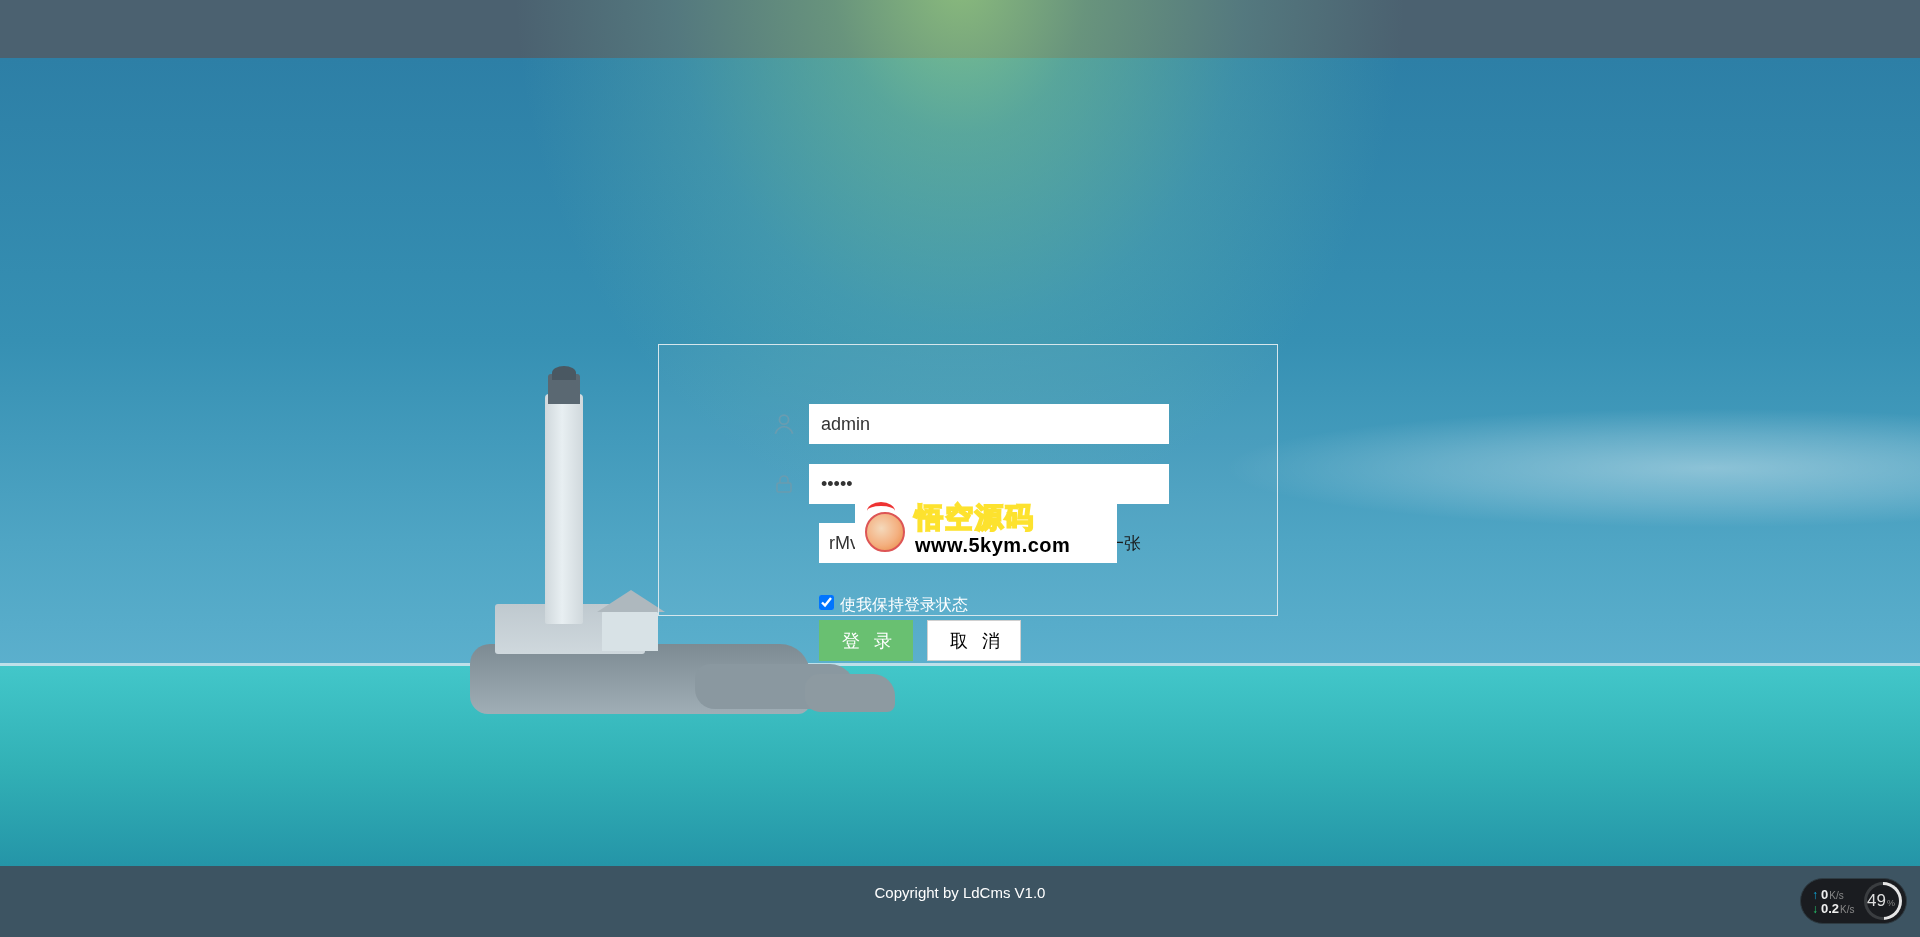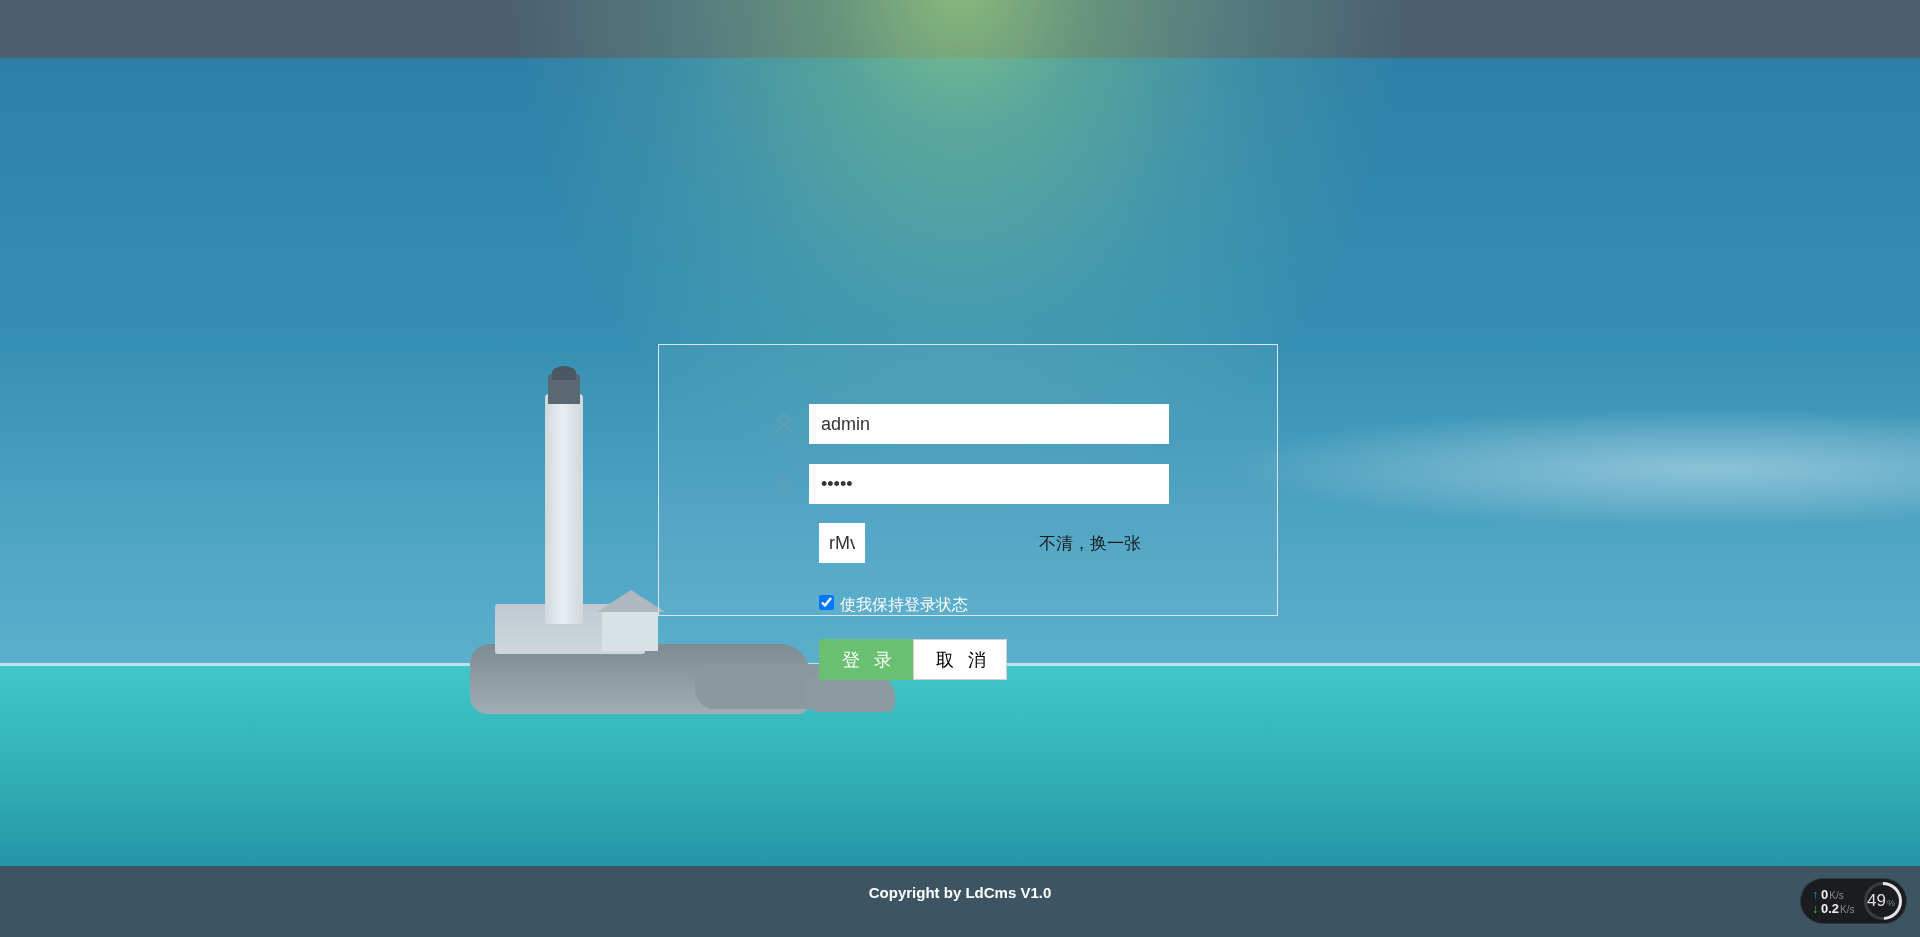--- a/index.html
+++ b/index.html
@@ -31,26 +31,26 @@
     .captcha-text{margin-left:174px;font-size:17px;color:#1a1a1a;cursor:pointer}
     .watermark{position:absolute;top:152px;left:196px;width:262px;height:66px;background:#fff;border:2px solid #fff;display:flex;align-items:center;z-index:5}
     .wm-monkey{width:48px;height:48px;margin-left:4px;margin-top:4px;position:relative}
     .wm-monkey::before{content:"";position:absolute;inset:4px;border-radius:50%;background:radial-gradient(circle at 40% 40%,#f4d9bb 0%,#f4b080 55%,#e7863c 100%);border:2px solid #d55}
     .wm-monkey::after{content:"";position:absolute;top:-6px;left:6px;width:28px;height:14px;border-top:4px solid #e33;border-radius:50% 50% 0 0}
     .wm-text{display:flex;flex-direction:column;margin-left:6px}
     .wm-brand{font-size:28px;font-weight:900;color:#e11b22;-webkit-text-stroke:2px #fde22e;letter-spacing:2px;line-height:1}
     .wm-url{font-size:20px;font-weight:900;color:#000;letter-spacing:.5px;margin-top:2px}
     .remember-row{position:absolute;top:250px;left:160px;display:flex;align-items:flex-start;color:#fff;font-size:16px}
     .remember-row input{width:15px;height:15px;margin-right:6px}
-    .btn-row{position:absolute;top:294px;left:160px;display:flex;}
+    .btn-row{position:absolute;top:275px;left:160px;display:flex;gap:14px}
     .btn{height:41px;width:94px;border:none;font-size:18px;cursor:pointer;letter-spacing:14px;padding-left:16px}
     .btn-login{background:#69c071;color:#fff}
     .btn-cancel{background:#fff;color:#000000;border:1px solid #d0d0d0}
     .footer{position:absolute;left:0;right:0;bottom:0;height:71px;background:#3d5462;display:flex;align-items:flex-start;justify-content:center;padding-top:18px}
-    .footer-text{color:#fff;font-size:15px;font-weight:bold}
+    .footer-text{color:#fff;font-size:15px;font-weight:normal}
     .net-widget{position:absolute;right:13px;bottom:13px;width:107px;height:46px;background:#1a1c20;border-radius:23px;display:flex;align-items:center;padding:0 4px;border:1px solid #2e3b42}
     .net-stats{display:flex;flex-direction:column;margin-left:7px;gap:1px}
     .net-row{display:flex;align-items:baseline;font-size:10px;line-height:1}
     .arrow-up{color:#0daee3;font-size:12px;margin-right:3px}
     .arrow-dn{color:#26c96e;font-size:12px;margin-right:3px}
     .net-val{color:#eee;font-size:13px;font-weight:bold}
     .net-unit{color:#888;font-size:10px;margin-left:1px}
     .cpu-ring{width:38px;height:38px;margin-left:auto;border-radius:50%;background:conic-gradient(#e6e6e6 0deg 176deg,#3a3d40 176deg 360deg);display:flex;align-items:center;justify-content:center}
     .cpu-inner{width:32px;height:32px;border-radius:50%;background:#1a1c20;display:flex;align-items:baseline;justify-content:flex-start}
     .cpu-val{color:#ddd;font-size:17px;line-height:32px}
@@ -95,20 +95,27 @@
             <path d="M8 11V8a4 4 0 0 1 8 0v3"></path>
           </svg>
       </span>
       <input class="text-input" type="password" value="•••••" style="">
     </div>
     <div class="form-row row-captcha">
       <input class="captcha-input" type="text" value="rMv" style="">
       <span class="captcha-text">不清，换一张</span>
     </div>
 
+    <div class="watermark">
+      <div class="wm-monkey"></div>
+      <div class="wm-text">
+        <span class="wm-brand">悟空源码</span>
+        <span class="wm-url">www.5kym.com</span>
+      </div>
+    </div>
 
     <label class="remember-row">
       <input type="checkbox" checked="" style="">
       <span>使我保持登录状态</span>
     </label>
 
     <div class="btn-row">
       <button class="btn btn-login">登录</button>
       <button class="btn btn-cancel">取消</button>
     </div>

